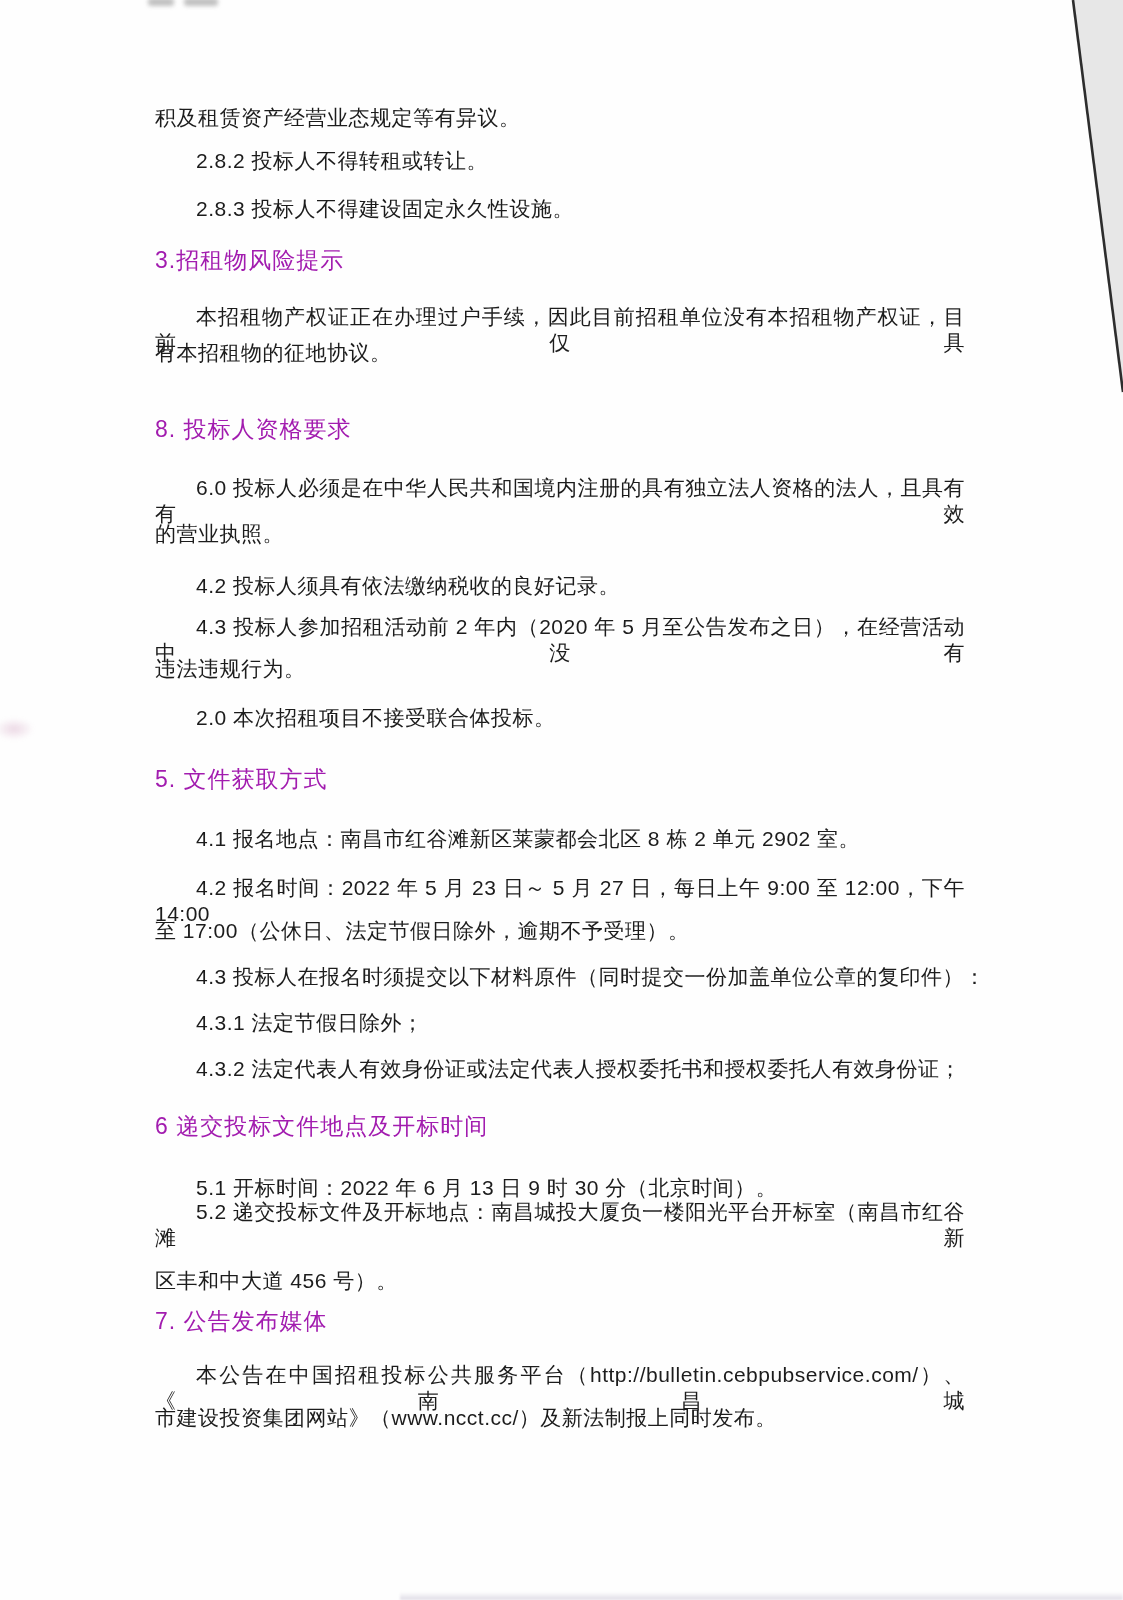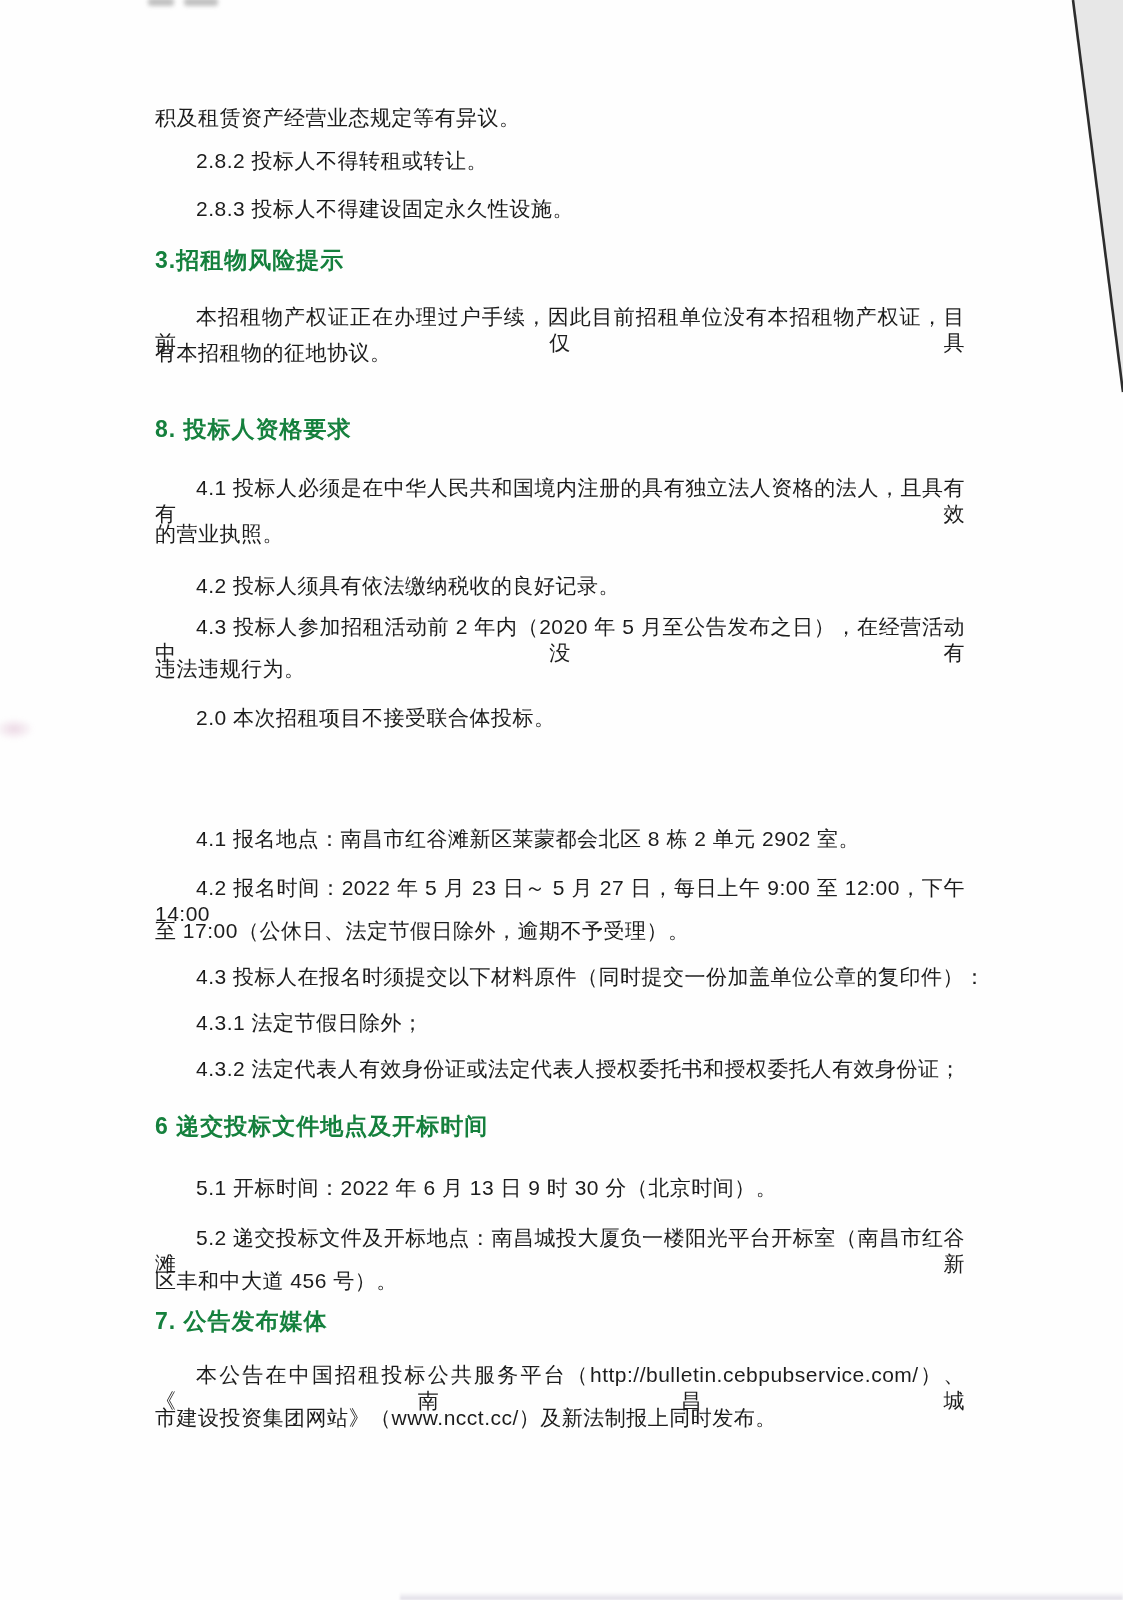--- a/index.html
+++ b/index.html
@@ -32,23 +32,23 @@
     white-space: nowrap;
     letter-spacing: 0.5px;
   }
   .line.indent { text-indent: 41px; }
   .line.fill {
     white-space: normal;
     text-align: justify;
     text-align-last: justify;
   }
   .line.heading {
-    font-weight: bold;
+    font-weight: normal;
     font-size: 23px;
-    color: #15803d;
+    color: #a21caf;
     letter-spacing: 1px;
   }
   
   .corner-fold {
     position: absolute;
     right: 0; top: 0;
     width: 150px; height: 400px;
     pointer-events: none;
   }
   .smudge-top {
@@ -92,34 +92,35 @@
   </svg>
 
   <main class="textcol">
     <p class="line" style="top:105px">积及租赁资产经营业态规定等有异议。</p>
     <p class="line indent" style="top:148px">2.8.2 投标人不得转租或转让。</p>
     <p class="line indent" style="top:196px">2.8.3 投标人不得建设固定永久性设施。</p>
     <p class="line heading" style="top:247px">3.招租物风险提示</p>
     <p class="line indent fill" style="top:304px">本招租物产权证正在办理过户手续，因此目前招租单位没有本招租物产权证，目前仅具</p>
     <p class="line" style="top:340px">有本招租物的征地协议。</p>
     <p class="line heading" style="top:416px">8. 投标人资格要求</p>
-    <p class="line indent fill" style="top:475px">4.1 投标人必须是在中华人民共和国境内注册的具有独立法人资格的法人，且具有有效</p>
+    <p class="line indent fill" style="top:475px">6.0 投标人必须是在中华人民共和国境内注册的具有独立法人资格的法人，且具有有效</p>
     <p class="line" style="top:521px">的营业执照。</p>
     <p class="line indent" style="top:573px">4.2 投标人须具有依法缴纳税收的良好记录。</p>
     <p class="line indent fill" style="top:614px">4.3 投标人参加招租活动前 2 年内（2020 年 5 月至公告发布之日），在经营活动中没有</p>
     <p class="line" style="top:656px">违法违规行为。</p>
     <p class="line indent" style="top:705px">2.0 本次招租项目不接受联合体投标。</p>
+    <p class="line heading" style="top:766px">5. 文件获取方式</p>
     <p class="line indent" style="top:826px">4.1 报名地点：南昌市红谷滩新区莱蒙都会北区 8 栋 2 单元 2902 室。</p>
     <p class="line indent fill" style="top:875px">4.2 报名时间：2022 年 5 月 23 日～ 5 月 27 日，每日上午 9:00 至 12:00，下午 14:00</p>
     <p class="line" style="top:918px">至 17:00（公休日、法定节假日除外，逾期不予受理）。</p>
     <p class="line indent" style="top:964px">4.3 投标人在报名时须提交以下材料原件（同时提交一份加盖单位公章的复印件）：</p>
     <p class="line indent" style="top:1010px">4.3.1 法定节假日除外；</p>
     <p class="line indent" style="top:1056px">4.3.2 法定代表人有效身份证或法定代表人授权委托书和授权委托人有效身份证；</p>
     <p class="line heading" style="top:1113px">6 递交投标文件地点及开标时间</p>
     <p class="line indent" style="top:1175px">5.1 开标时间：2022 年 6 月 13 日 9 时 30 分（北京时间）。</p>
-    <p class="line indent fill" style="top:1225px">5.2 递交投标文件及开标地点：南昌城投大厦负一楼阳光平台开标室（南昌市红谷滩新</p>
+    <p class="line indent fill" style="top:1199px">5.2 递交投标文件及开标地点：南昌城投大厦负一楼阳光平台开标室（南昌市红谷滩新</p>
     <p class="line" style="top:1268px">区丰和中大道 456 号）。</p>
     <p class="line heading" style="top:1308px">7. 公告发布媒体</p>
     <p class="line indent fill" style="top:1362px">本公告在中国招租投标公共服务平台（http://bulletin.cebpubservice.com/）、《南昌城</p>
     <p class="line" style="top:1405px">市建设投资集团网站》（www.ncct.cc/）及新法制报上同时发布。</p>
   </main>
 
 </div>
 
 </body></html>

